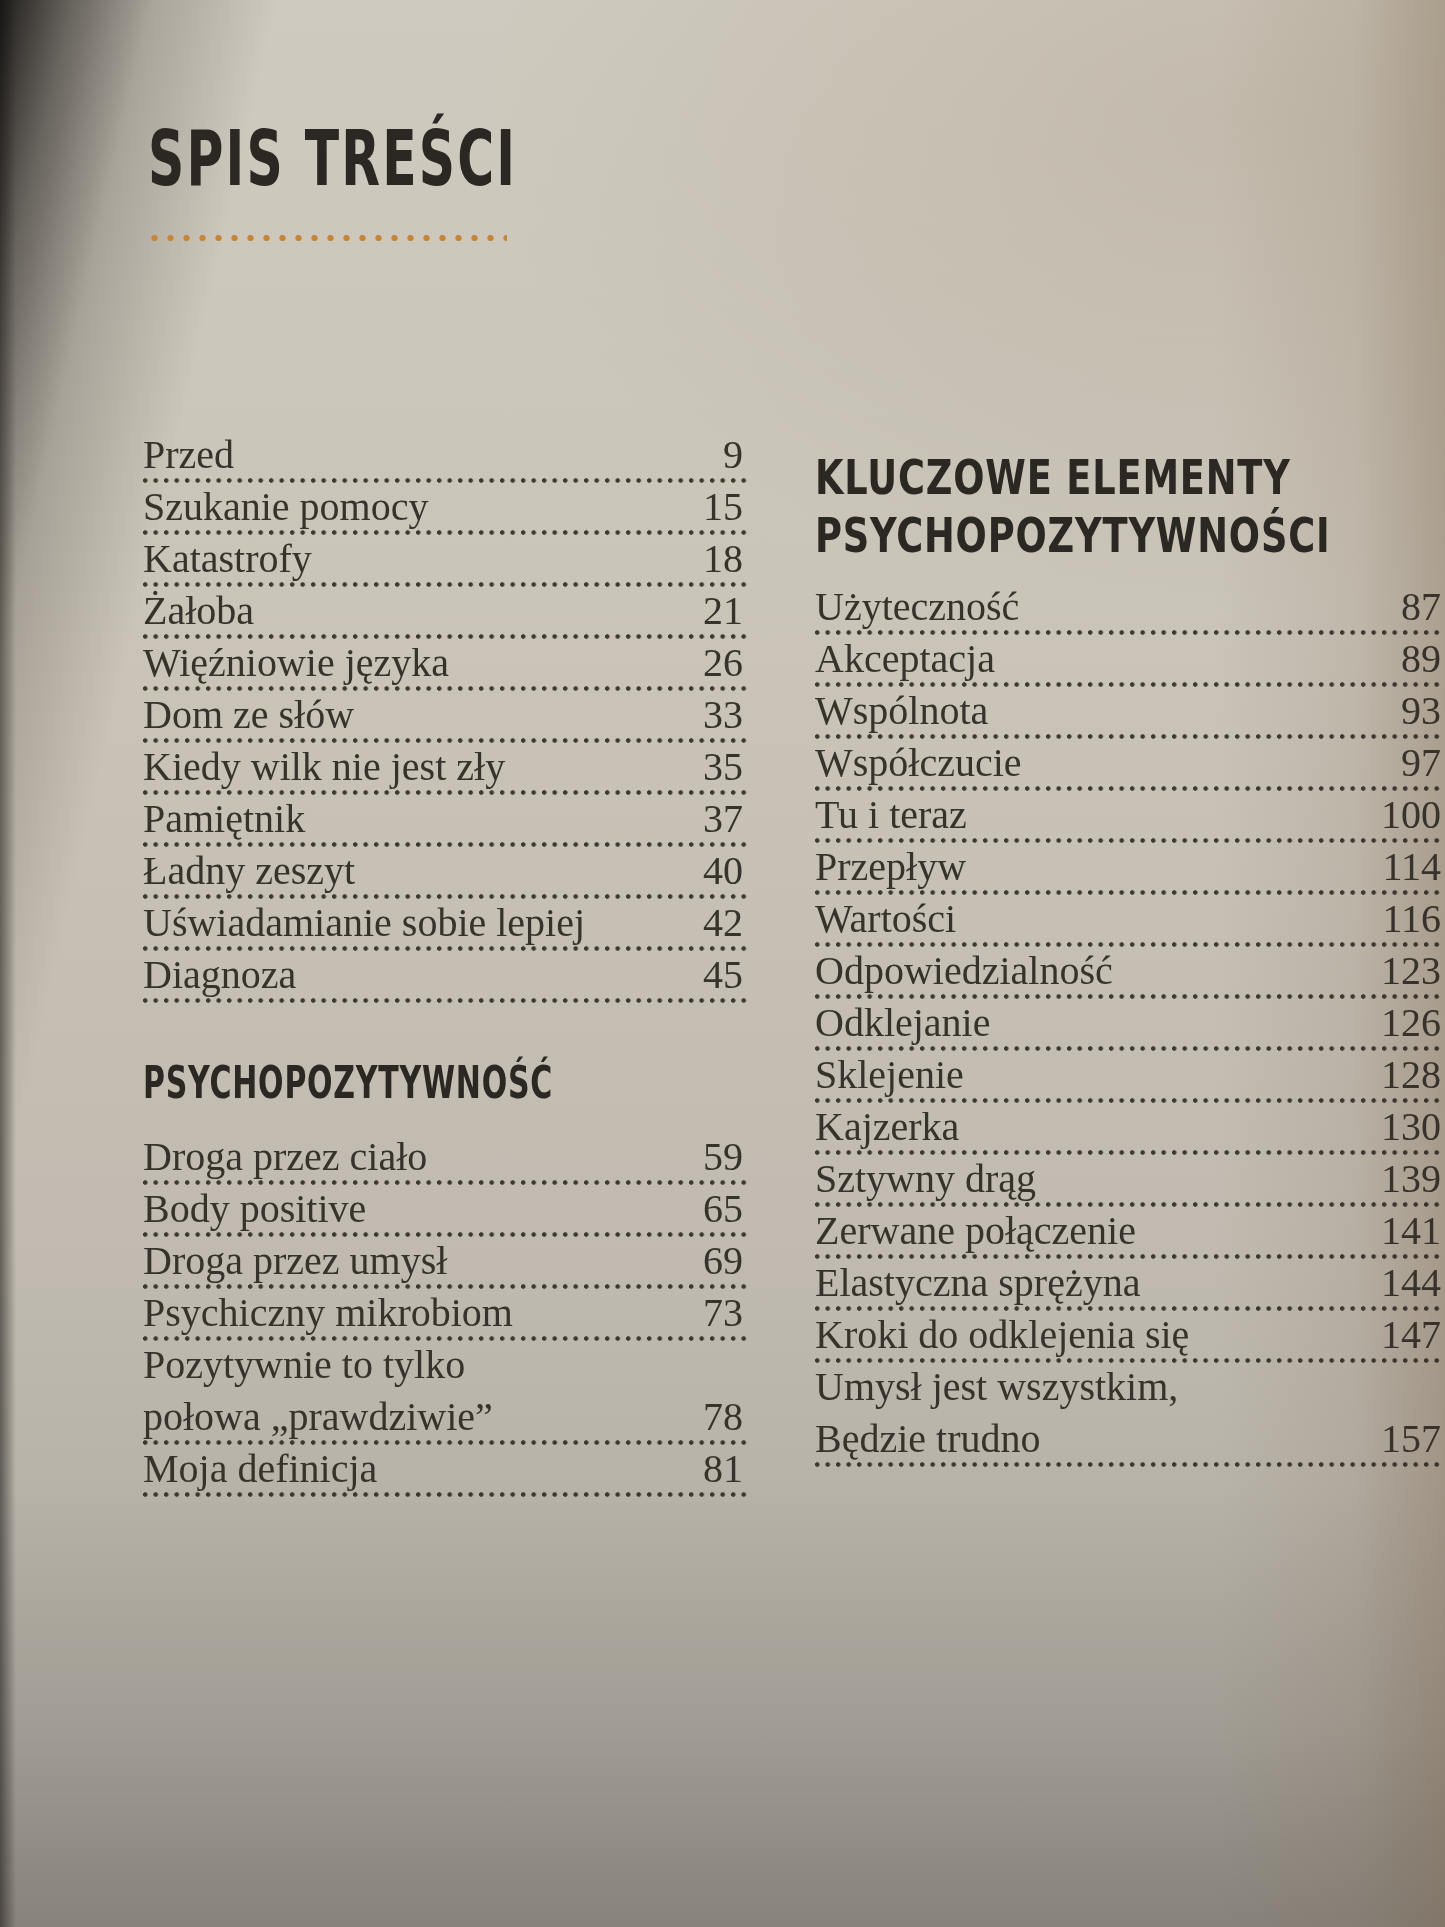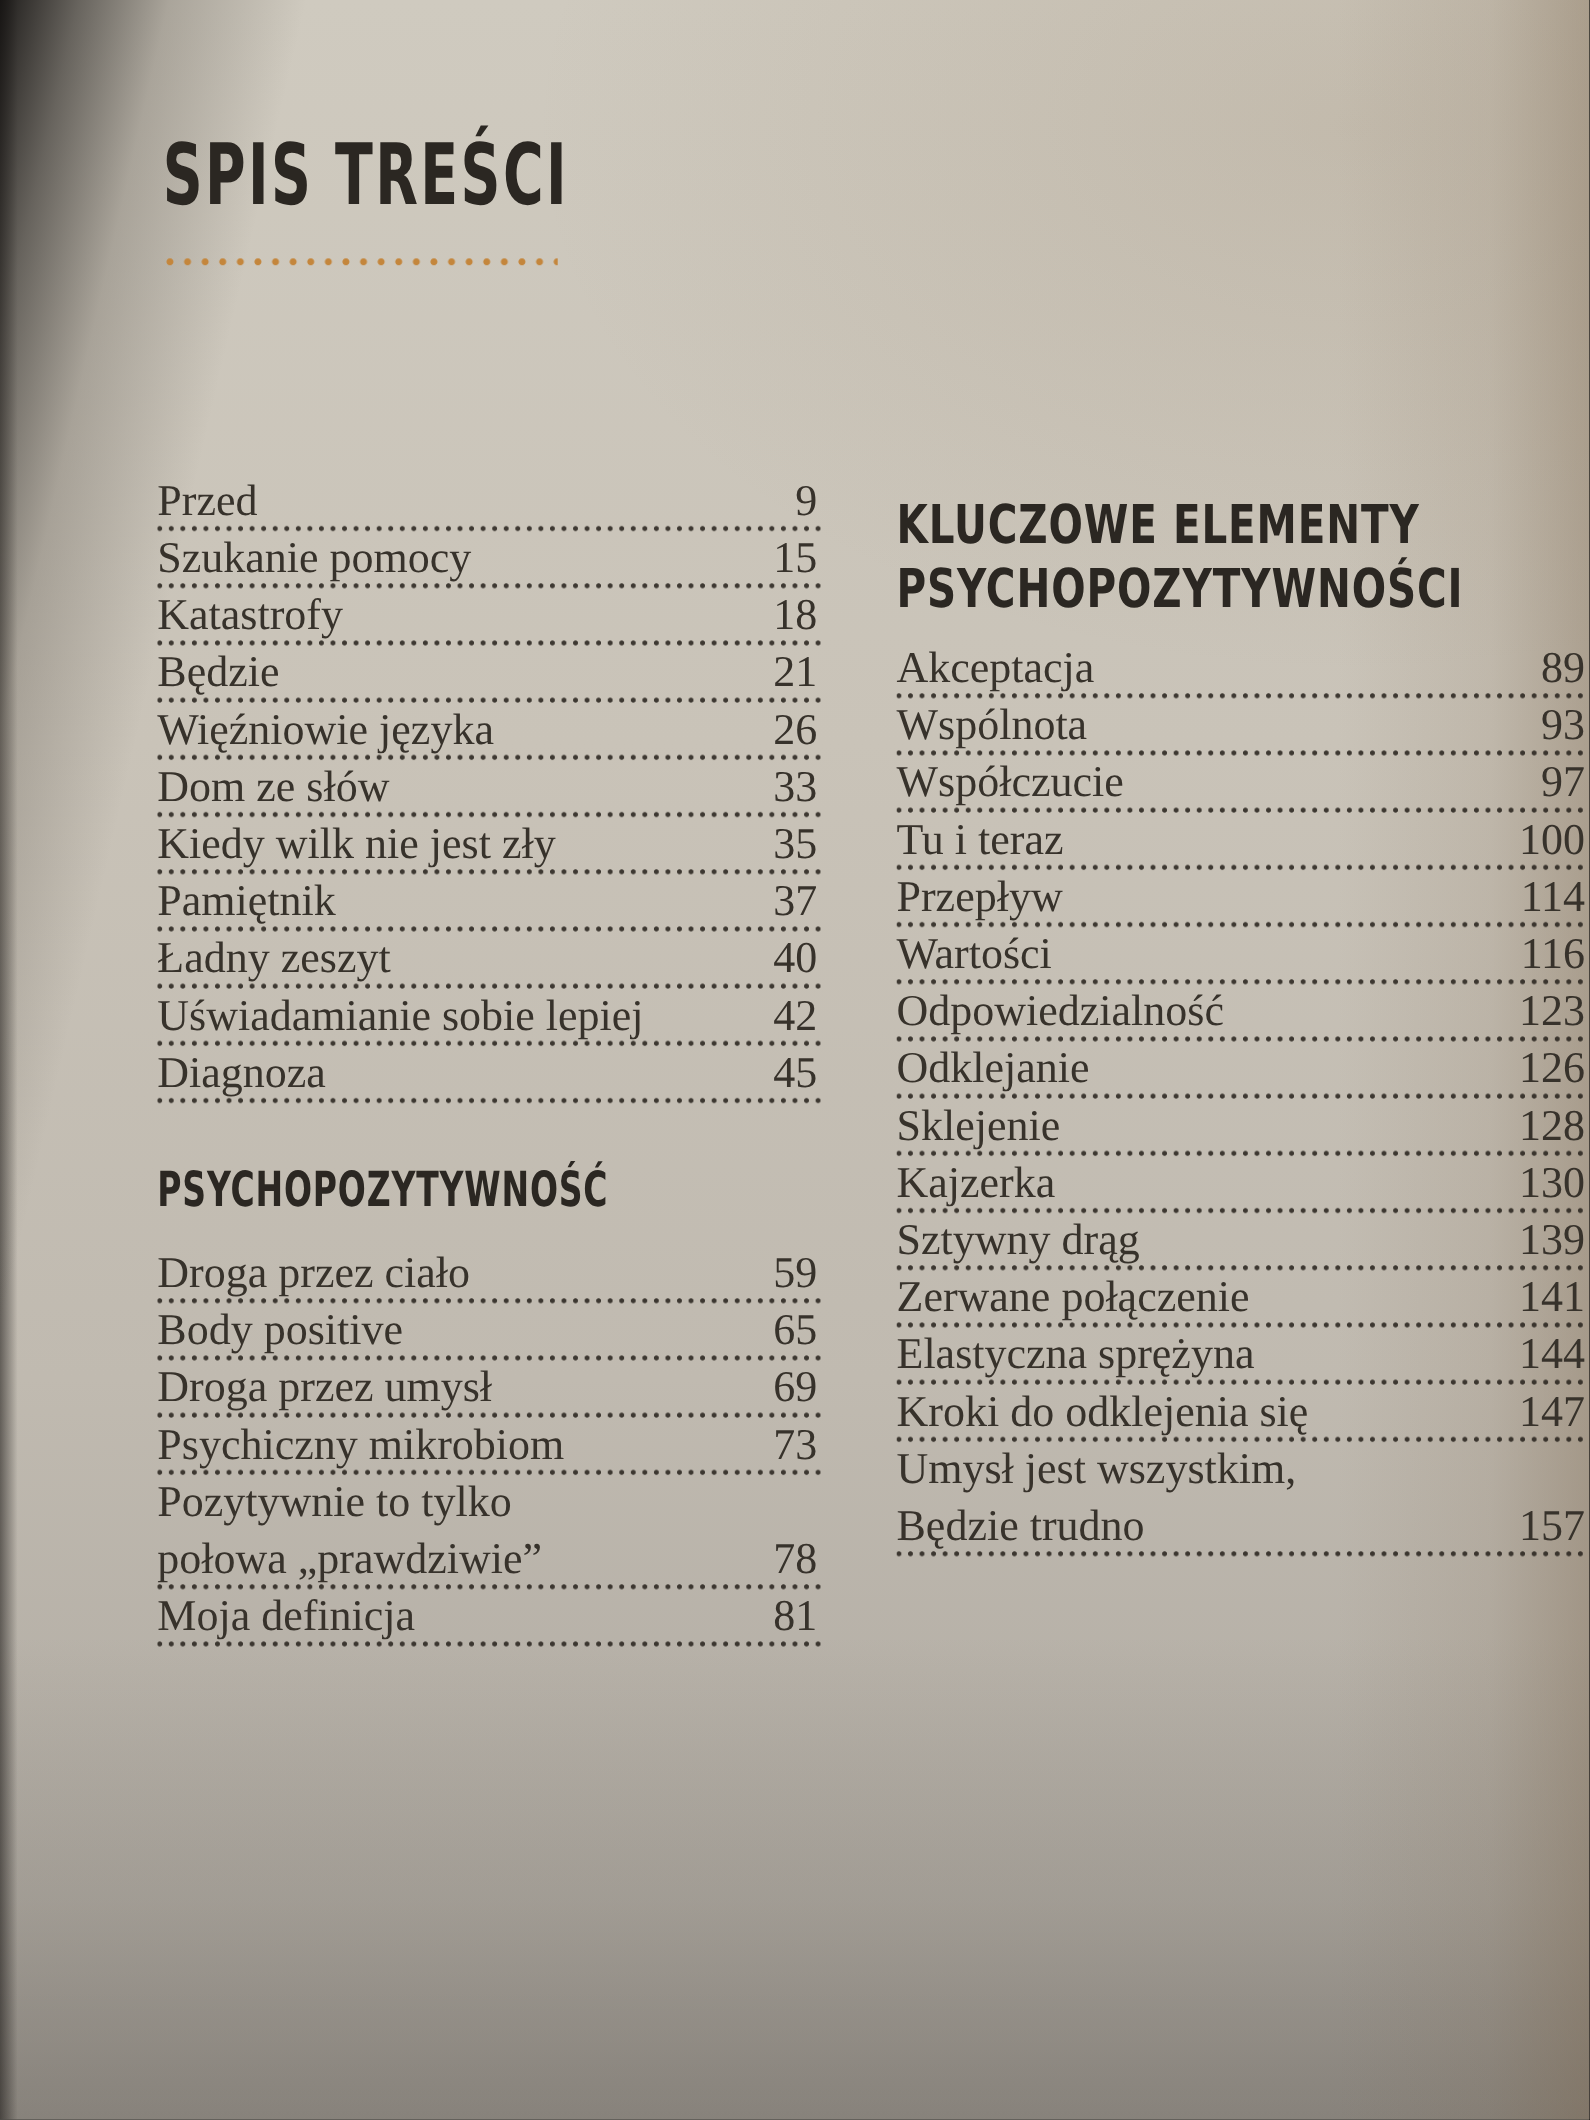--- a/index.html
+++ b/index.html
@@ -71,21 +71,21 @@
         </div>
         <div class="row">
           <span class="label">Szukanie pomocy</span>
           <span class="num">15</span>
         </div>
         <div class="row">
           <span class="label">Katastrofy</span>
           <span class="num">18</span>
         </div>
         <div class="row">
-          <span class="label">Będzie</span>
+          <span class="label">Żałoba</span>
           <span class="num">21</span>
         </div>
         <div class="row">
           <span class="label">Więźniowie języka</span>
           <span class="num">26</span>
         </div>
         <div class="row">
           <span class="label">Dom ze słów</span>
           <span class="num">33</span>
         </div>
@@ -136,20 +136,24 @@
         <div class="row">
           <span class="label">Moja definicja</span>
           <span class="num">81</span>
         </div>
       </section>
     </div>
   <div class="col col-right">
       <section class="toc-section">
         <h2 class="sec-header"><span class="sec-header-inner"><div>KLUCZOWE ELEMENTY</div><div>PSYCHOPOZYTYWNOŚCI</div></span></h2>
         <div class="row">
+          <span class="label">Użyteczność</span>
+          <span class="num">87</span>
+        </div>
+        <div class="row">
           <span class="label">Akceptacja</span>
           <span class="num">89</span>
         </div>
         <div class="row">
           <span class="label">Wspólnota</span>
           <span class="num">93</span>
         </div>
         <div class="row">
           <span class="label">Współczucie</span>
           <span class="num">97</span>

